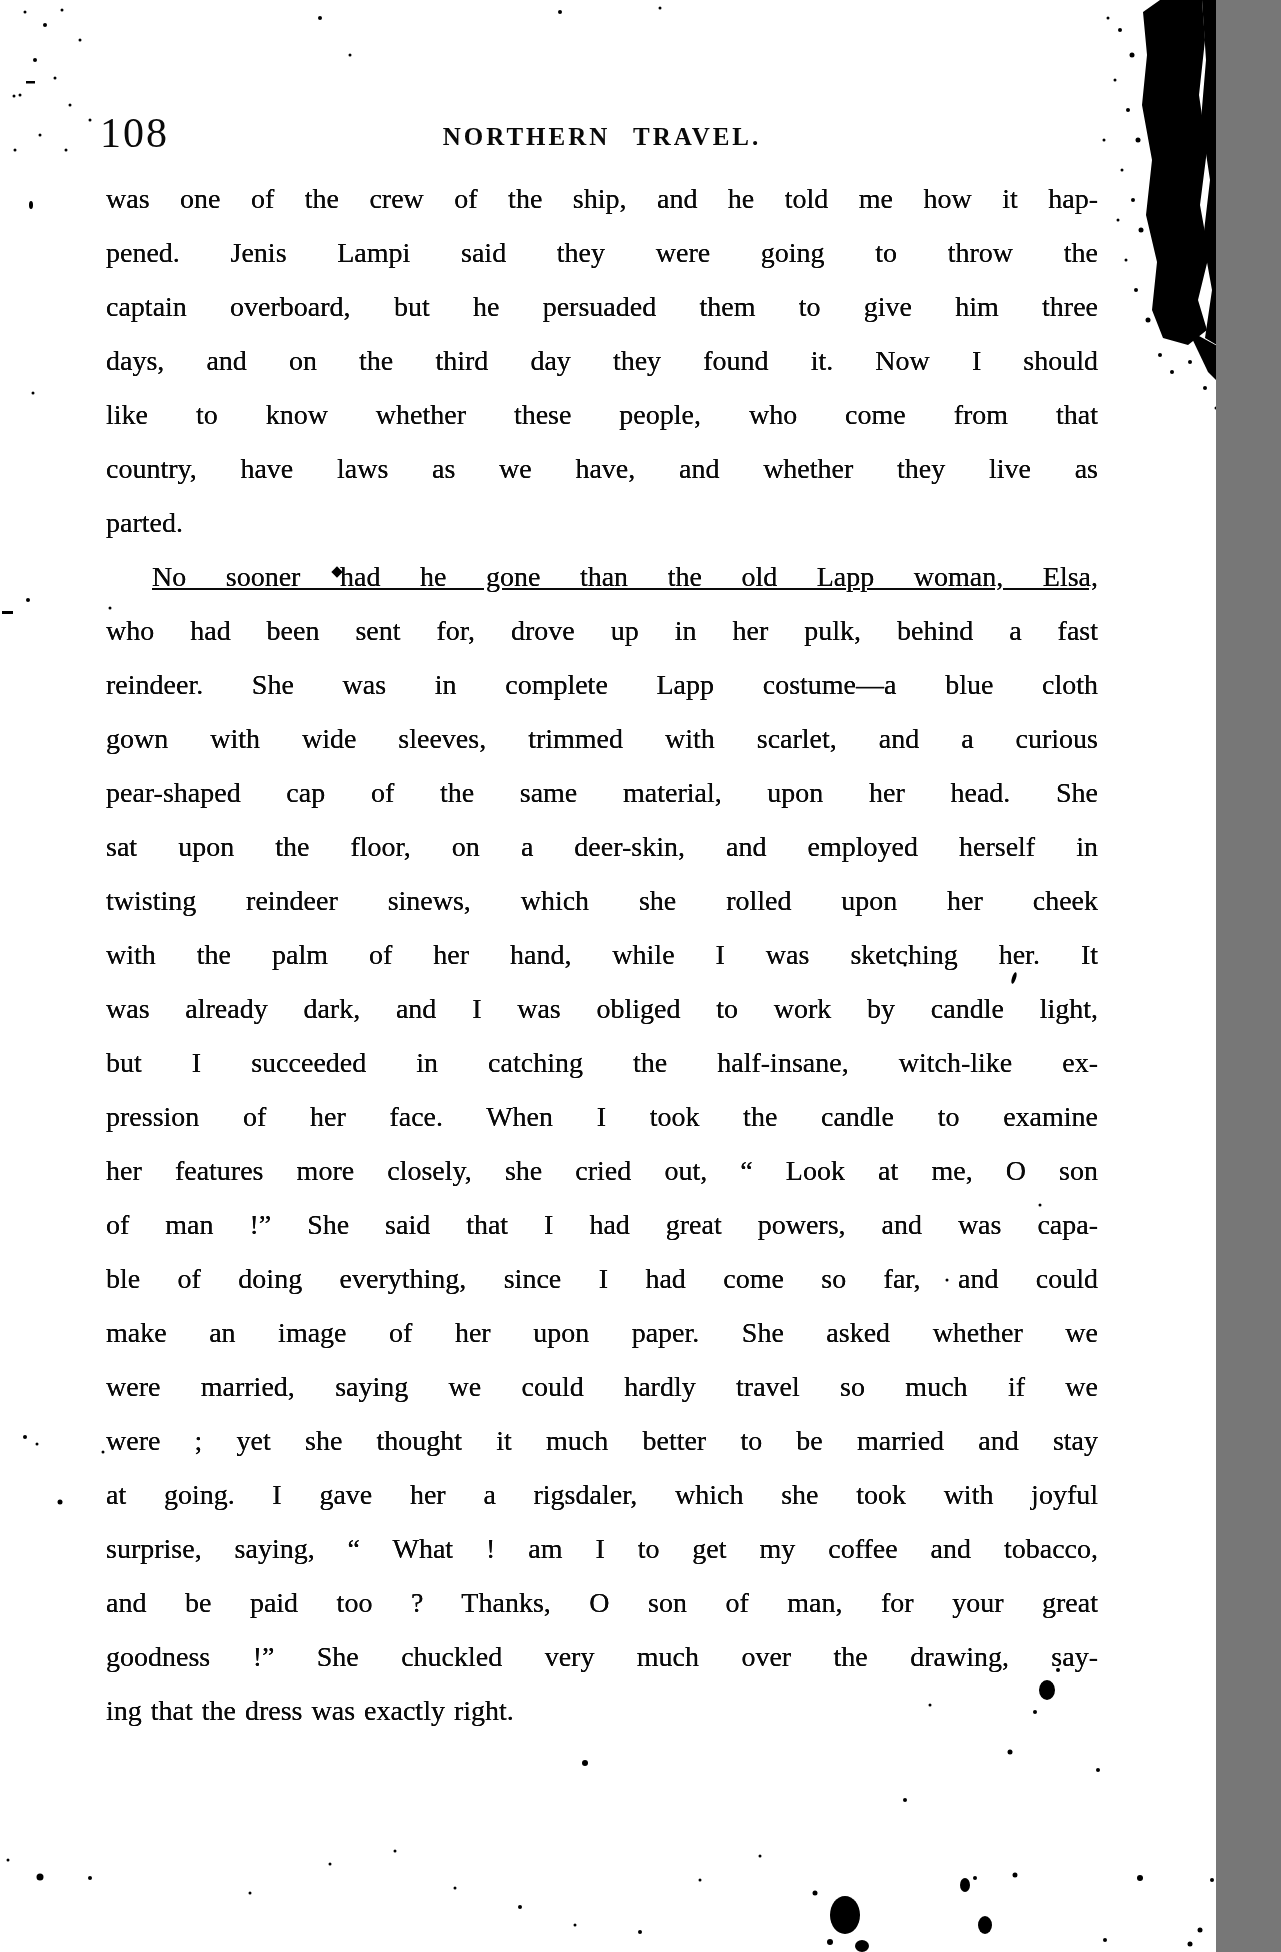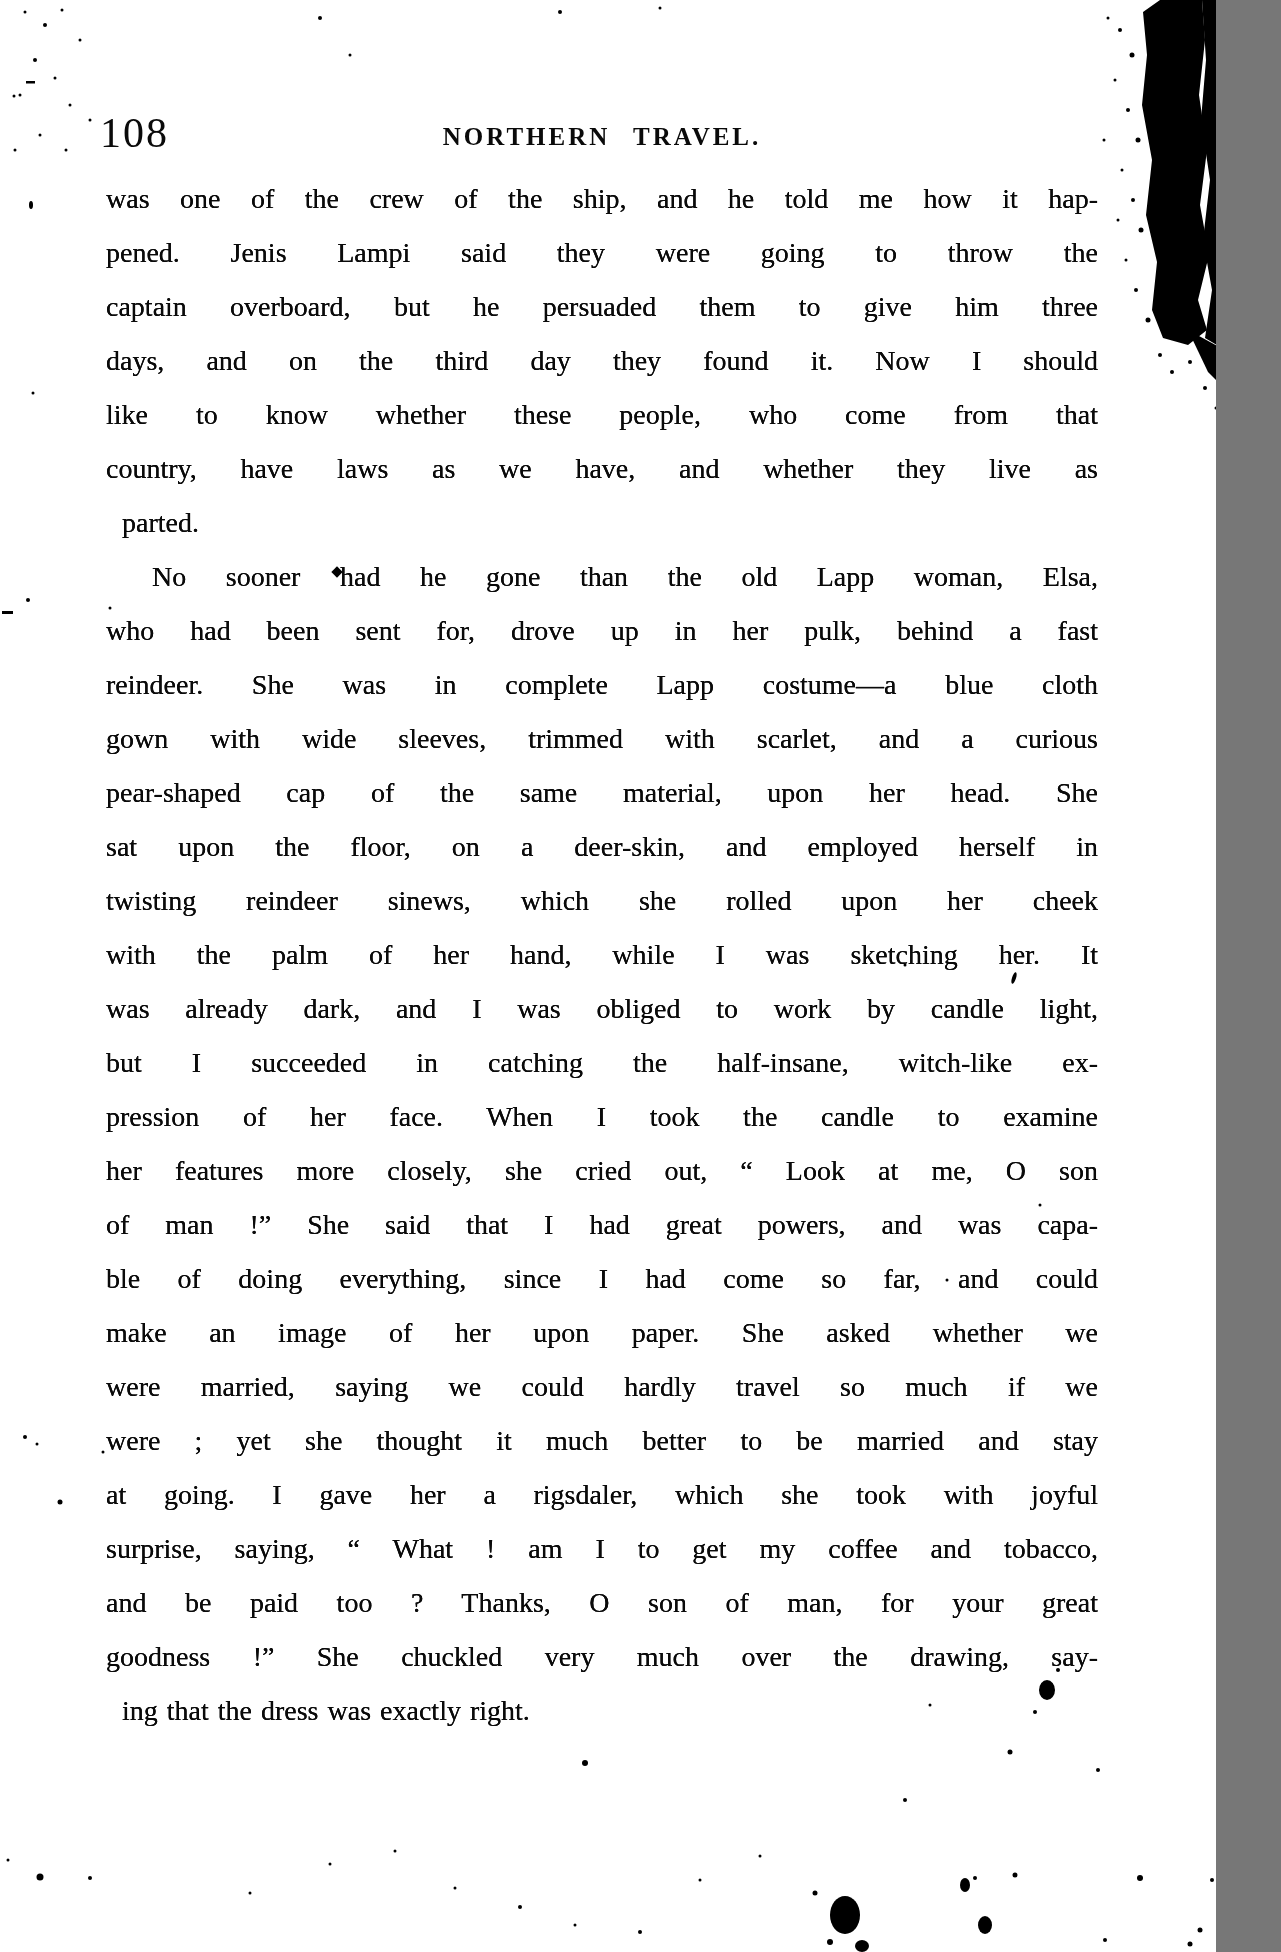--- a/index.html
+++ b/index.html
@@ -30,22 +30,22 @@
     color:#0a0a0a;
     text-shadow:0 0 0.5px #000;
   }
   .line{
     height:54px;line-height:54px;
     white-space:nowrap;
     text-align:justify;
     text-align-last:justify;
     word-spacing:2px;
   }
-  .line.indent{padding-left:46px;}
-  .line.endline{text-align:right;text-align-last:left;margin-left:16px;}
+  .line.indent{padding-left:46px;text-decoration:underline;}
+  .line.endline{text-align:right;text-align-last:left;}
 </style>
 </head>
 <body>
 
 <div class="page">
 
   <div class="page-number">108</div>
 
   <div class="running-title">NORTHERN TRAVEL.</div>
 

